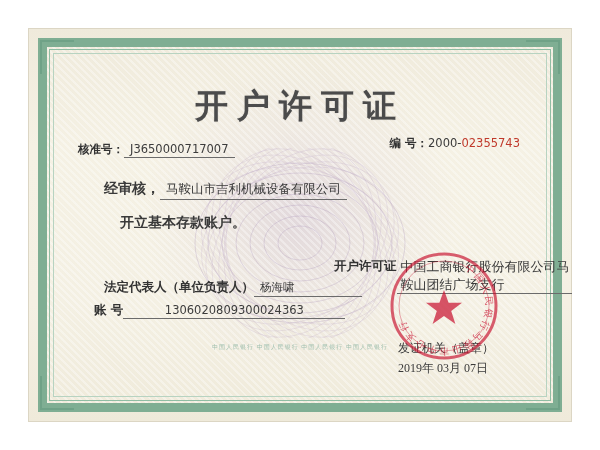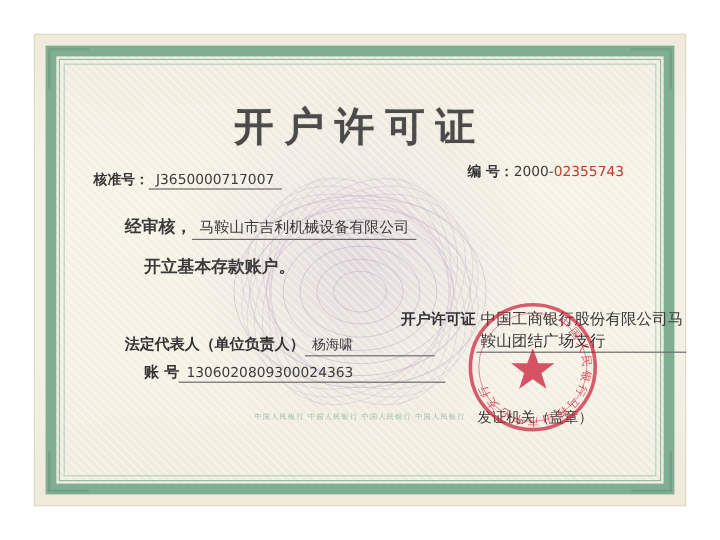--- a/index.html
+++ b/index.html
@@ -117,21 +117,21 @@
     padding: 0 6px 1px 6px;
   }
 
   .line-approve   { left: 16px;  top: 80px; }
   .line-num       { right: 18px; top: 74px; }
   .line1          { left: 42px;  top: 118px; }
   .line1b         { right: 18px; top: 118px; }
   .line2          { left: 58px;  top: 152px; }
   .line3          { left: 42px;  top: 180px; margin-top: 37px; }
   .line3b         { left: 272px; top: 196px; }
-  .line4          { left: 58px;  top: 240px; }
+  .line4          { left: 32px;  top: 240px; text-align: center; }
 
   .big { font-size: 14px; font-weight: bold; text-align: right; }
   .mid { font-size: 12.5px; }
 
   .bank-val {
     display: inline-block;
     vertical-align: top;
     line-height: 1.35;
     white-space: normal;
     width: 178px;
@@ -238,20 +238,21 @@
       <div class="row line3b">
         <span class="lbl mid">开户许可证</span><span class="bank-val">中国工商银行股份有限公司马鞍山团结广场支行</span>
       </div>
 
       <div class="row line4">
         <span class="lbl mid">账  号</span><span class="val underline" style="min-width:210px">1306020809300024363</span>
       </div>
 
       <div class="issuer">
         <div>发证机关（盖章）</div>
+        <div>2019年 03月 07日</div>
       </div>
 
       <div class="micro">中国人民银行 中国人民银行 中国人民银行 中国人民银行</div>
     </div>
 
     <div class="seal">
       <svg viewBox="0 0 112 112">
         <circle cx="56" cy="56" r="52" fill="none" stroke="#c8102e" stroke-width="3" opacity="0.85"></circle>
         <circle cx="56" cy="56" r="45" fill="none" stroke="#c8102e" stroke-width="0.8" opacity="0.6"></circle>
         <path id="sealpath" d="M 56,14 A 42,42 0 1 1 55.9,14" fill="none"></path>

